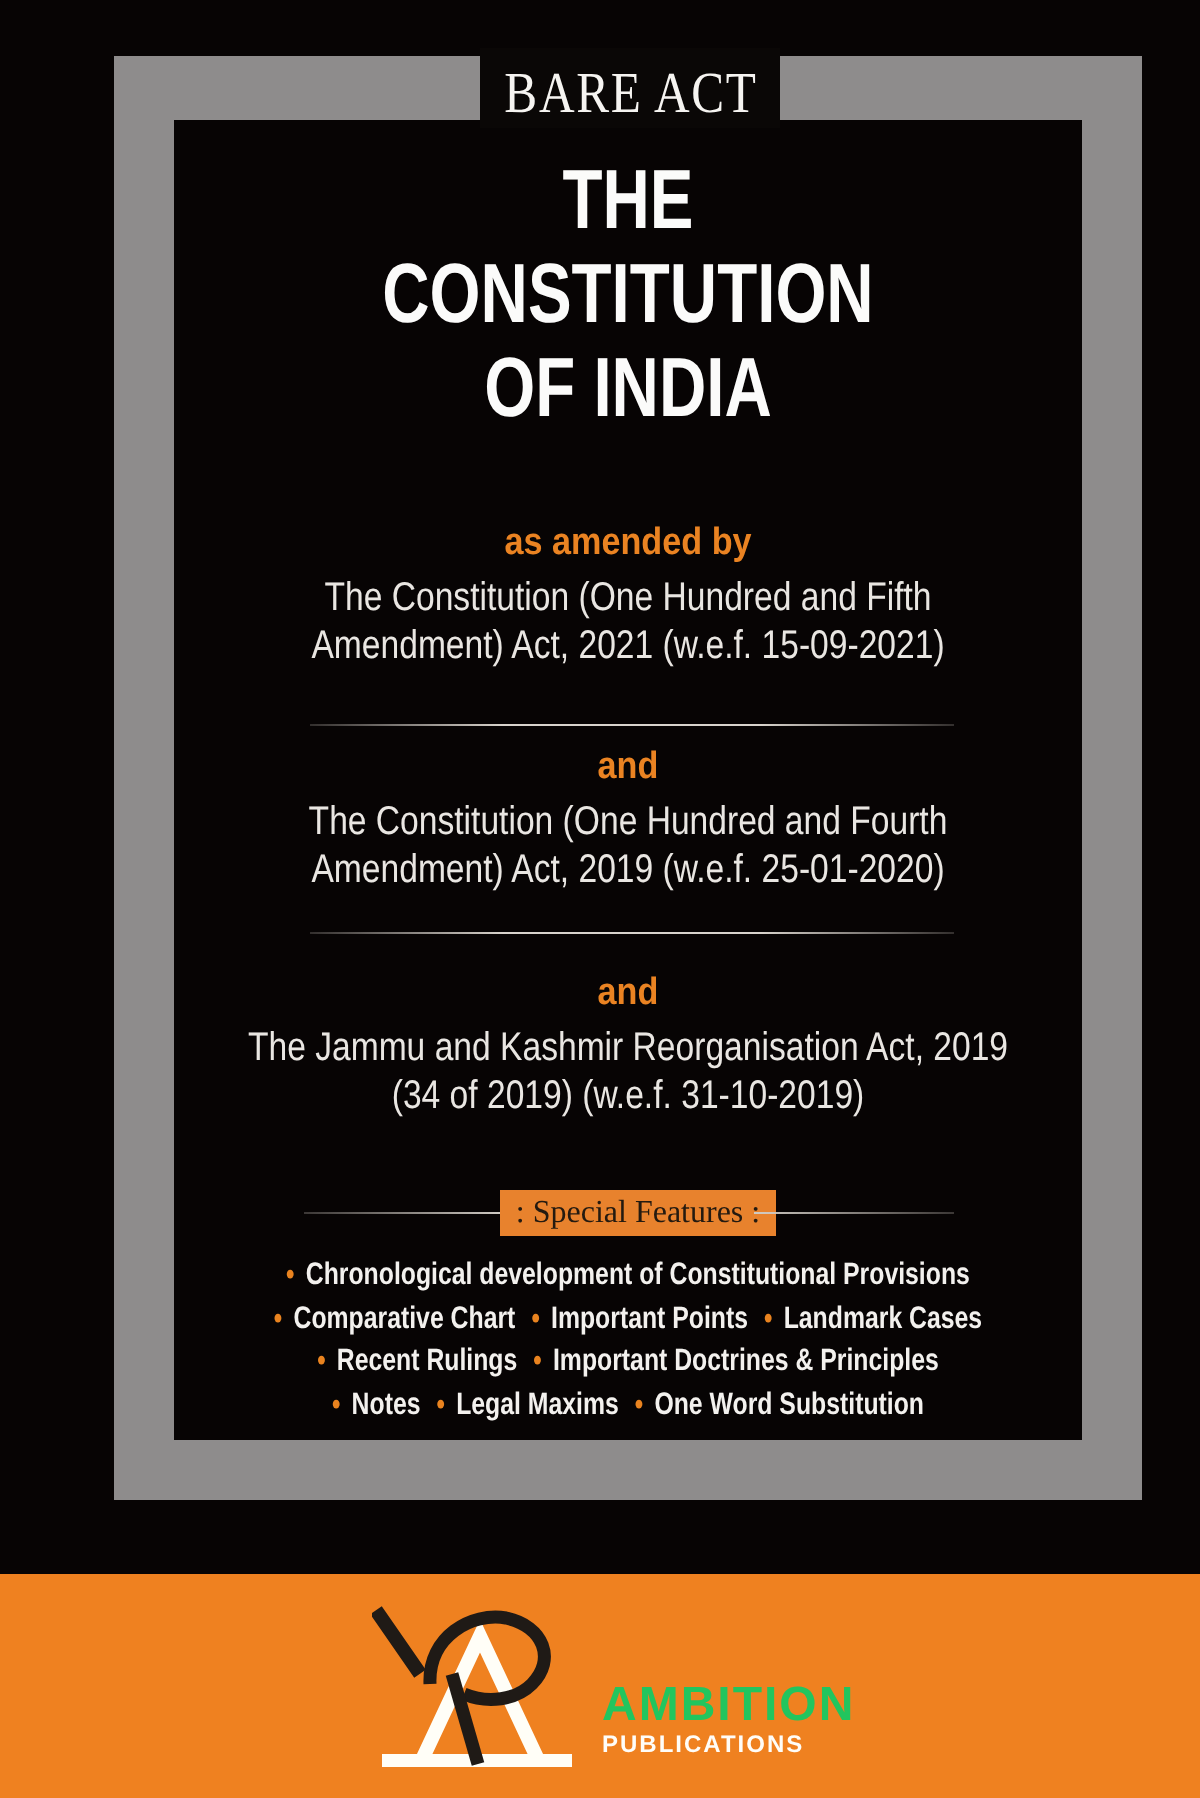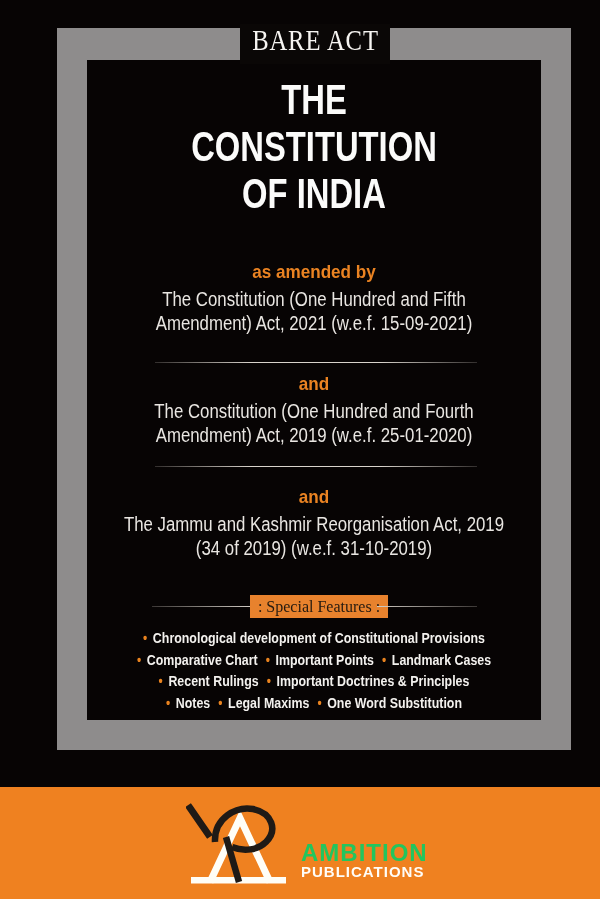--- a/index.html
+++ b/index.html
@@ -9,21 +9,21 @@
   }
   
   .frame{
     position:absolute;left:57px;top:28px;width:514px;height:722px;
     border-style:solid;border-color:#8e8c8c;border-width:32px 30px 30px 30px;
     box-sizing:border-box;
   }
   
   .badge{
     position:absolute;left:240px;top:24px;width:150px;height:40px;
-    background:#0a0706;display:flex;align-items:flex-start;justify-content:center;
+    background:#0a0706;display:flex;align-items:flex-end;justify-content:center;
   }
   .badge span{
     font-family:"Liberation Serif",serif;font-size:29px;color:#f6f4f1;
     letter-spacing:1px;transform:scaleX(0.85);white-space:nowrap;
   }
   
   .title{
     position:absolute;left:87px;top:76px;width:454px;text-align:center;
     color:#fbfbfa;font-weight:bold;font-size:42px;line-height:47px;
     transform:scaleX(0.78);transform-origin:50% 50%;white-space:nowrap;
@@ -73,21 +73,21 @@
   .band{
     position:absolute;left:0;top:787px;width:600px;height:112px;background:#ef8120;
   }
   .logo{position:absolute;left:186px;top:802px;width:100px;height:86px;}
   .pubname{
     position:absolute;left:301px;top:841px;color:#22c55e;font-weight:bold;
     font-size:24px;line-height:24px;letter-spacing:1px;white-space:nowrap;
   }
   .pubsub{
     position:absolute;left:301px;top:863px;color:#fffdf8;font-weight:bold;
-    font-size:15px;line-height:18px;letter-spacing:1px;white-space:nowrap;
+    font-size:12px;line-height:18px;letter-spacing:1px;white-space:nowrap;
   }
 </style>
 </head>
 <body>
 
 <div class="cover">
 
   <div class="frame"></div>
 
   <div class="badge">

